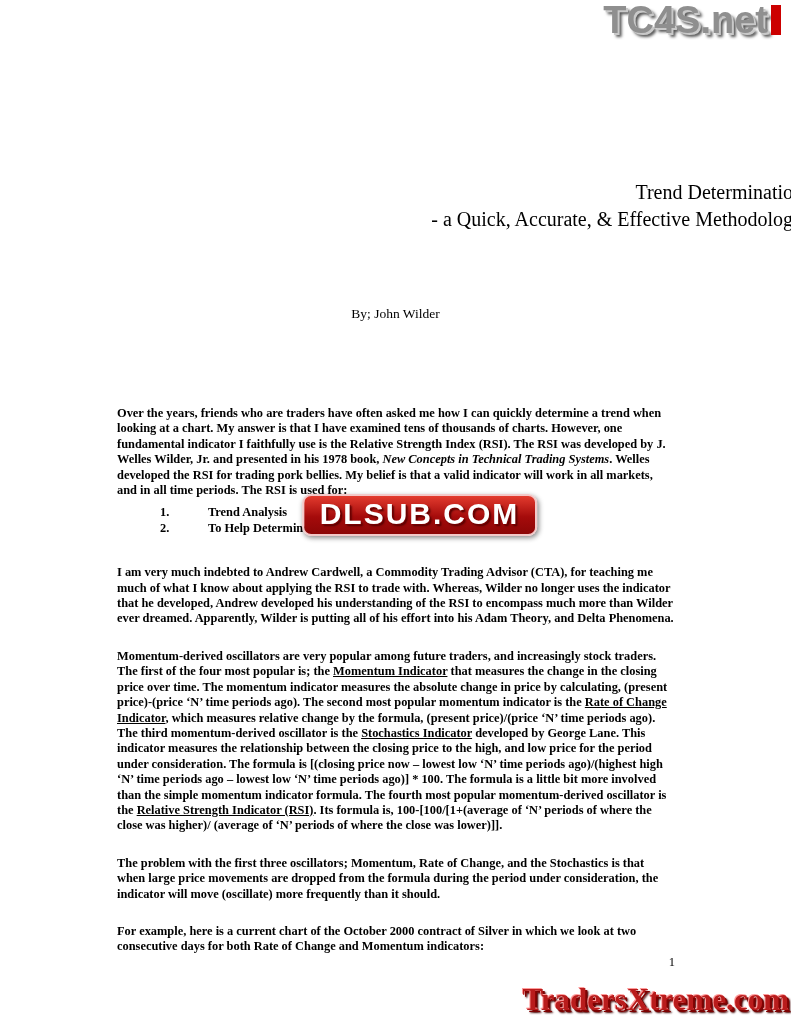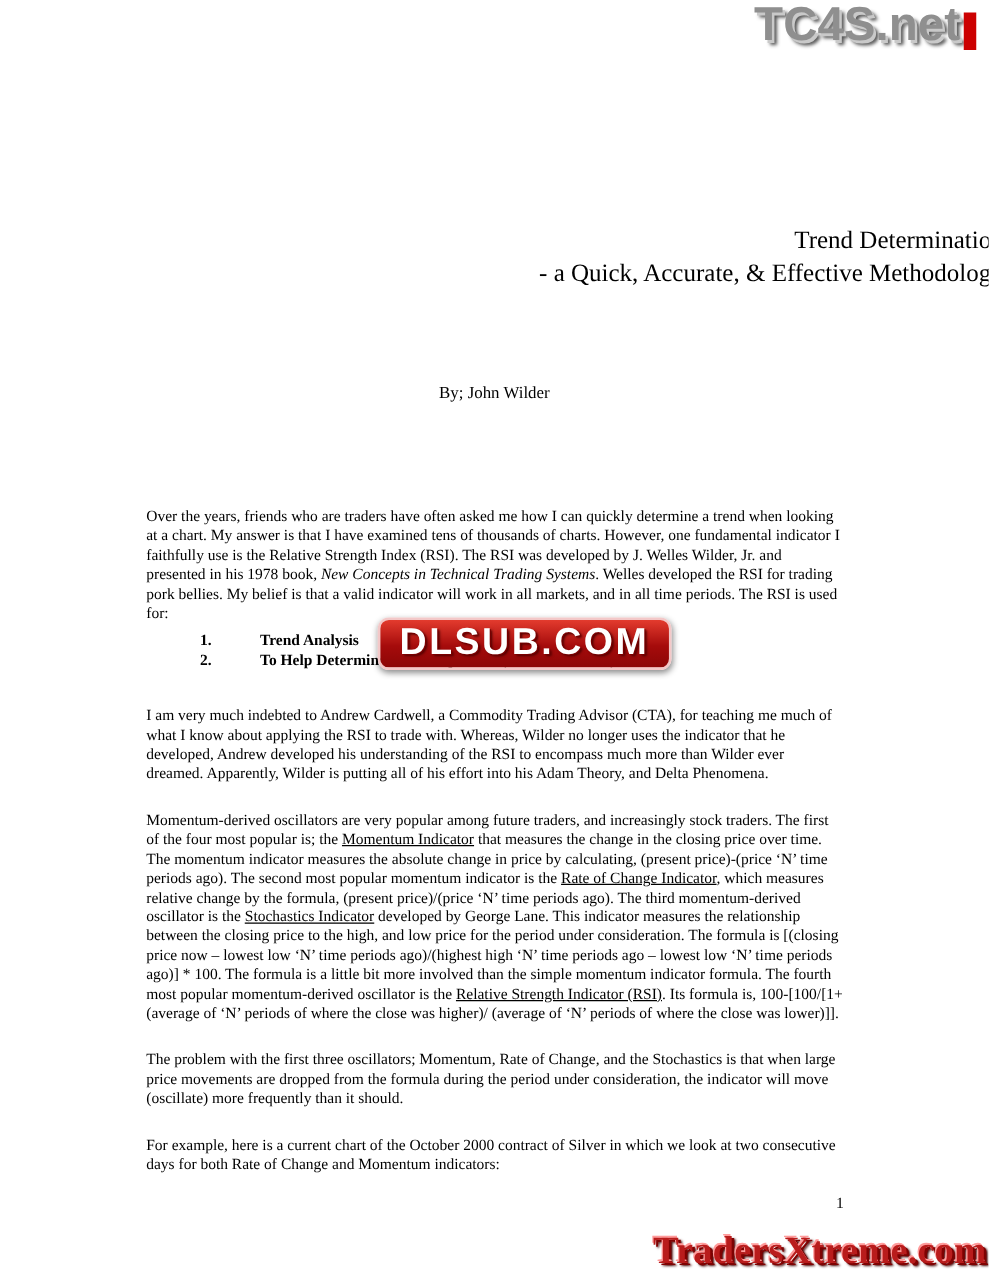--- a/index.html
+++ b/index.html
@@ -26,31 +26,31 @@
     top: 306px; left: 0; width: 100%;
     text-align: center;
     font-size: 13.5px;
   }
   .doc-body {
     position: absolute;
     top: 406px; left: 117px; width: 558px;
     font-size: 12.4px;
     line-height: 15.4px;
   }
-  .para { margin: 22px 0 0 0; }
+  .para { margin: 22px 0 0 0; font-weight: bold; }
   .para.first { margin-top: 0; }
   .para.after-list { margin-top: 29px; }
   .list { margin: 7px 0 0 43px; }
   .li { display: flex; }
   .num { flex: 0 0 48px; width: 48px; font-weight: bold; }
   
   .wm-tc4s {
     position: absolute;
     top: 0px; right: 10px;
-    display: flex; align-items: flex-end;
+    display: flex; align-items: flex-start;
     font-family: "Liberation Sans", sans-serif;
     font-weight: bold;
     font-size: 38px;
     line-height: 40px;
     color: #8f8f8f;
     text-shadow: 2px 2px 0 #c9c9c9, 4px 4px 3px #555555;
   }
   .tc4s-red {
     display: inline-block;
     width: 10px; height: 30px;

